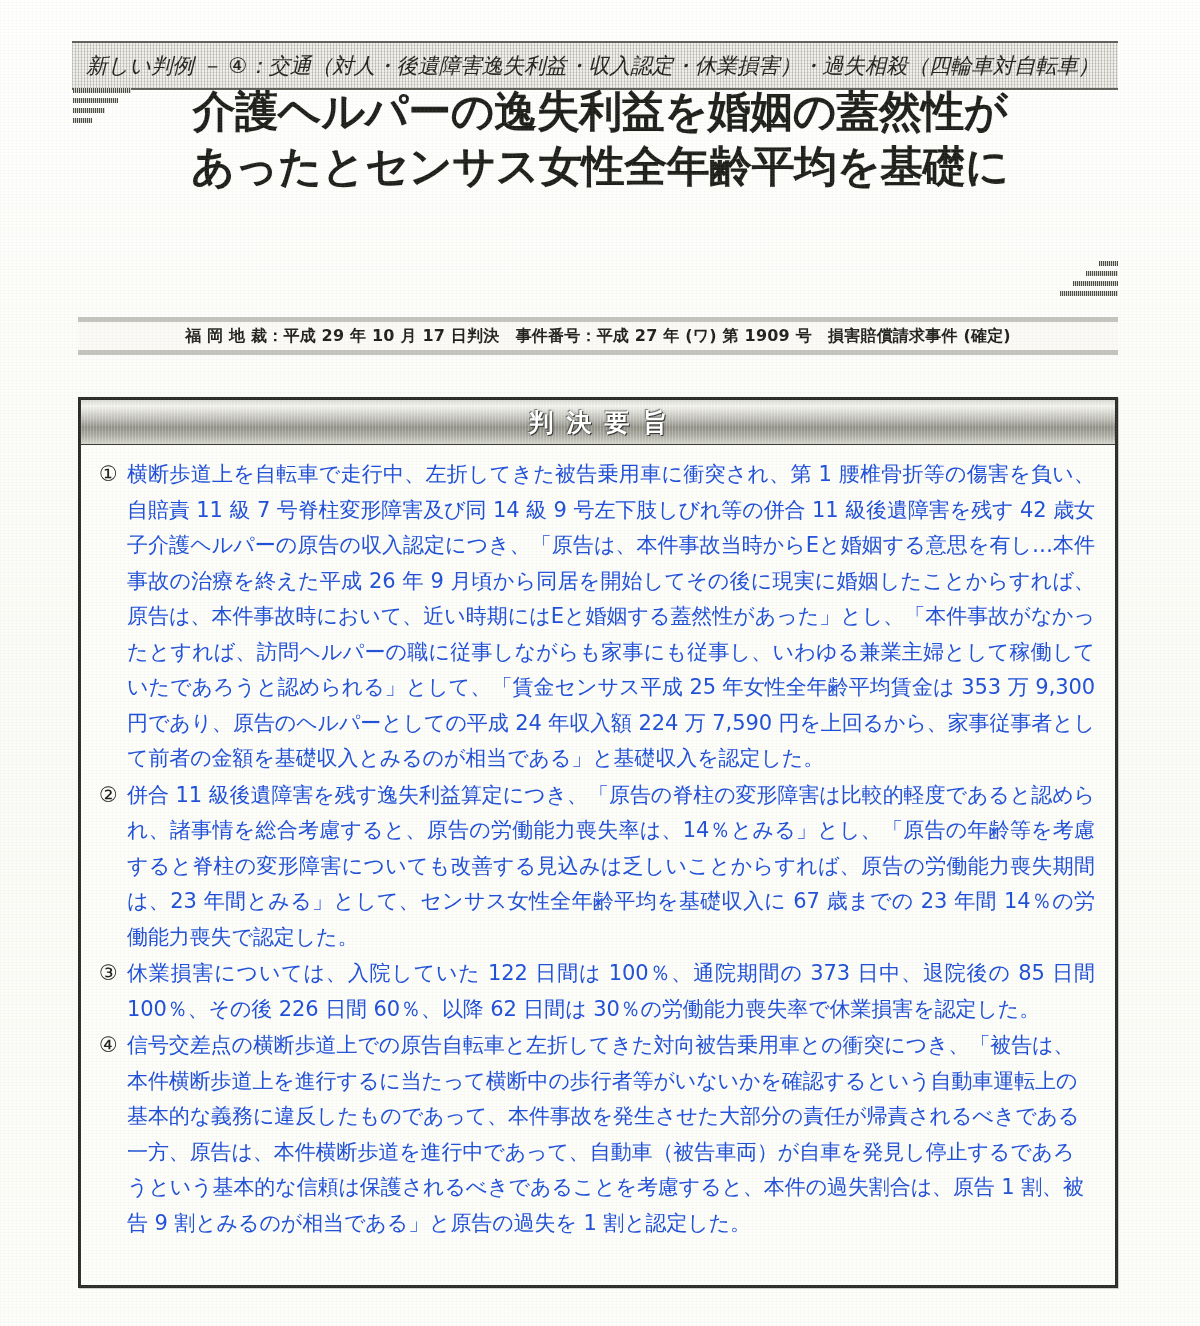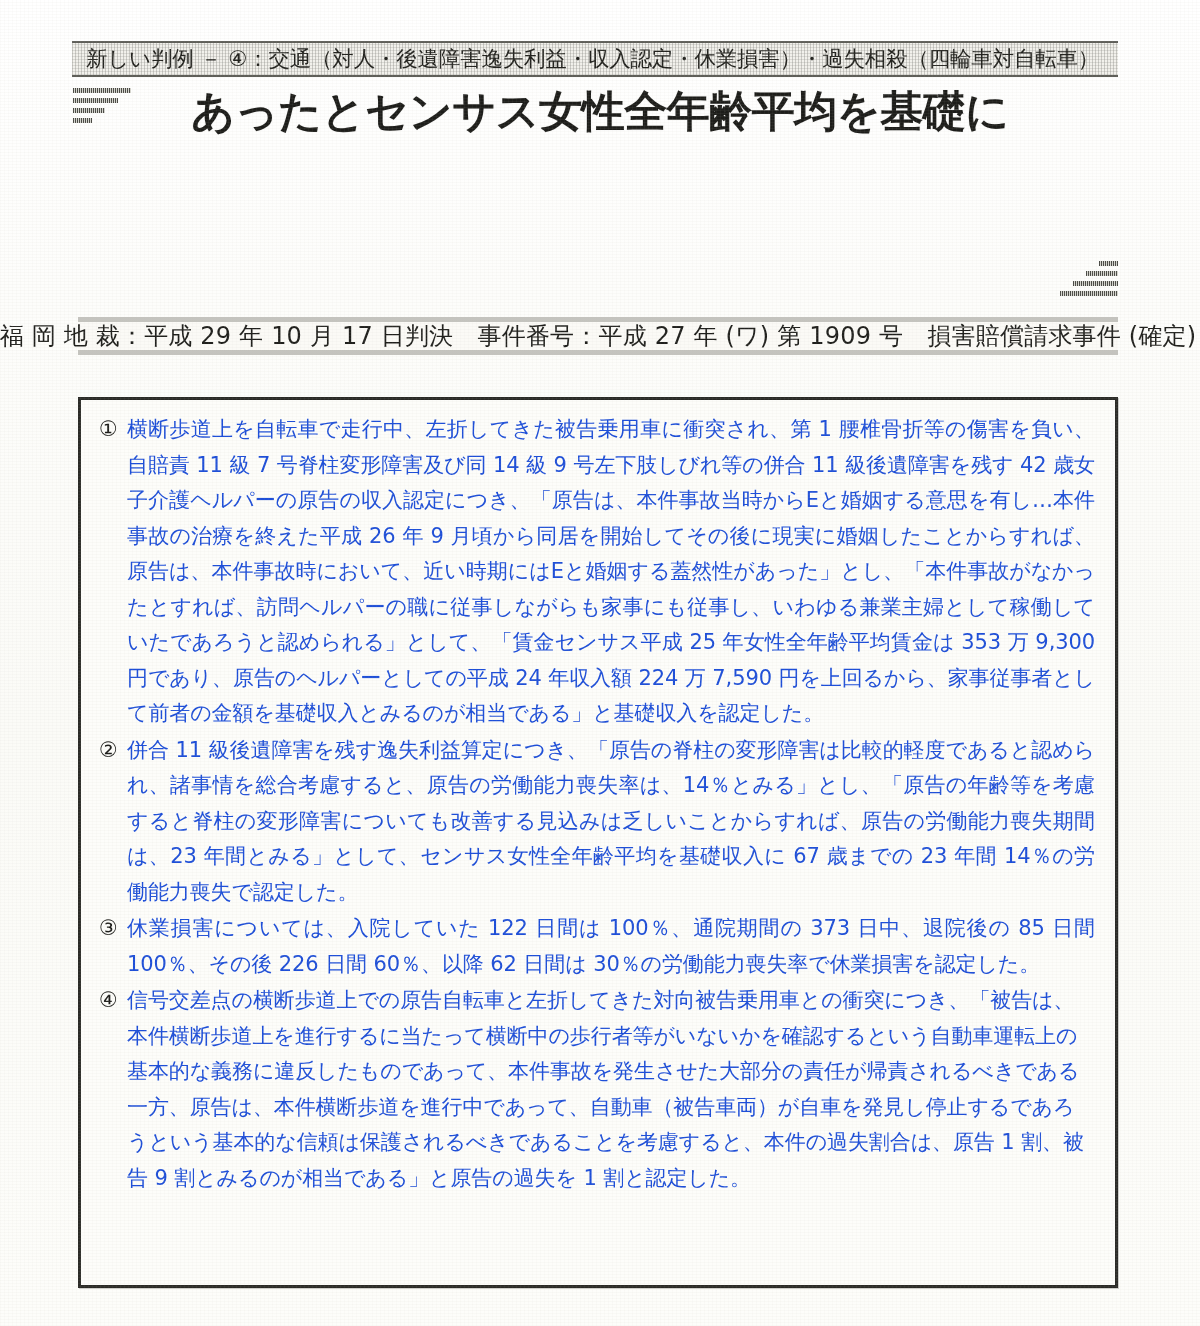--- a/index.html
+++ b/index.html
@@ -31,21 +31,22 @@
       repeating-linear-gradient(0deg, rgba(190,188,178,.13) 0 1px, rgba(255,255,255,0) 1px 3px),
       repeating-linear-gradient(90deg, rgba(196,194,185,.10) 0 1px, rgba(255,255,255,0) 1px 4px);
   }
 
   
   .kicker-wrap {
     position: absolute;
     left: 72px;
     top: 41px;
     width: 1046px;
-    height: 36px;
+    height: 49px;
+    font-style: italic;
   }
   .kicker-band {
     position: absolute;
     inset: 0;
     background:
       repeating-linear-gradient(90deg, rgba(110,110,105,.30) 0 1px, rgba(255,255,255,0) 1px 3px),
       repeating-linear-gradient(0deg, rgba(120,120,115,.18) 0 1px, rgba(255,255,255,0) 1px 3px),
       #f2f1ec;
     border-top: 2px solid #5e5e58;
     border-bottom: 2px solid #5e5e58;
@@ -118,26 +119,26 @@
       linear-gradient(180deg,
         rgba(120,120,114,.42) 0px, rgba(120,120,114,.42) 5px,
         rgba(255,255,255,0) 5px, rgba(255,255,255,0) calc(100% - 5px),
         rgba(120,120,114,.42) calc(100% - 5px), rgba(120,120,114,.42) 100%),
       #fbfaf6;
     display: flex;
     align-items: center;
     justify-content: center;
   }
   .courtbar-text {
-    font-size: 24px;
+    font-size: 16px;
     line-height: 1;
     color: #1f1f1c;
     white-space: nowrap;
     letter-spacing: 0.2px;
-    font-weight: 400;
+    font-weight: 700;
   }
 
   
   .summary-box {
     position: absolute;
     left: 78px;
     top: 397px;
     width: 1040px;
     height: 891px;
     box-sizing: border-box;
@@ -225,28 +226,32 @@
 </div>
 
 <div class="deco deco-br">
   <div class="bar b1"></div>
   <div class="bar b2"></div>
   <div class="bar b3"></div>
   <div class="bar b4"></div>
 </div>
 
 <div class="headline">
+  <div class="hl">介護ヘルパーの逸失利益を婚姻の蓋然性が</div>
   <div class="hl">あったとセンサス女性全年齢平均を基礎に</div>
 </div>
 
 <div class="courtbar">
   <div class="courtbar-text">福 岡 地 裁：平成 29 年 10 月 17 日判決　事件番号：平成 27 年 (ワ) 第 1909 号　損害賠償請求事件 (確定)</div>
 </div>
 
 <div class="summary-box">
+  <div class="summary-title">
+    <div class="summary-title-text">判決要旨</div>
+  </div>
   <div class="summary-body">
 
     <div class="para">
       <div class="para-marker">①</div>
       <div class="para-text">横断歩道上を自転車で走行中、左折してきた被告乗用車に衝突され、第 1 腰椎骨折等の傷害を負い、自賠責 11 級 7 号脊柱変形障害及び同 14 級 9 号左下肢しびれ等の併合 11 級後遺障害を残す 42 歳女子介護ヘルパーの原告の収入認定につき、「原告は、本件事故当時からEと婚姻する意思を有し…本件事故の治療を終えた平成 26 年 9 月頃から同居を開始してその後に現実に婚姻したことからすれば、原告は、本件事故時において、近い時期にはEと婚姻する蓋然性があった」とし、「本件事故がなかったとすれば、訪問ヘルパーの職に従事しながらも家事にも従事し、いわゆる兼業主婦として稼働していたであろうと認められる」として、「賃金センサス平成 25 年女性全年齢平均賃金は 353 万 9,300 円であり、原告のヘルパーとしての平成 24 年収入額 224 万 7,590 円を上回るから、家事従事者として前者の金額を基礎収入とみるのが相当である」と基礎収入を認定した。</div>
     </div>
 
     <div class="para">
       <div class="para-marker">②</div>
       <div class="para-text">併合 11 級後遺障害を残す逸失利益算定につき、「原告の脊柱の変形障害は比較的軽度であると認められ、諸事情を総合考慮すると、原告の労働能力喪失率は、14％とみる」とし、「原告の年齢等を考慮すると脊柱の変形障害についても改善する見込みは乏しいことからすれば、原告の労働能力喪失期間は、23 年間とみる」として、センサス女性全年齢平均を基礎収入に 67 歳までの 23 年間 14％の労働能力喪失で認定した。</div>

